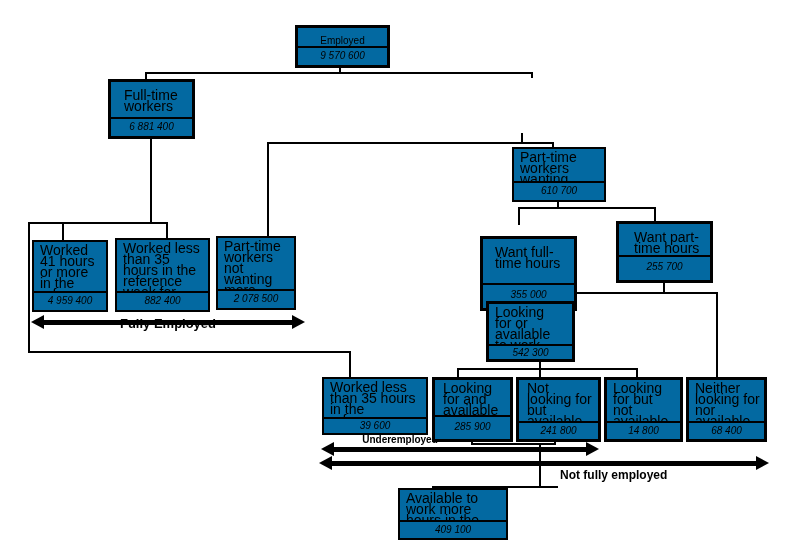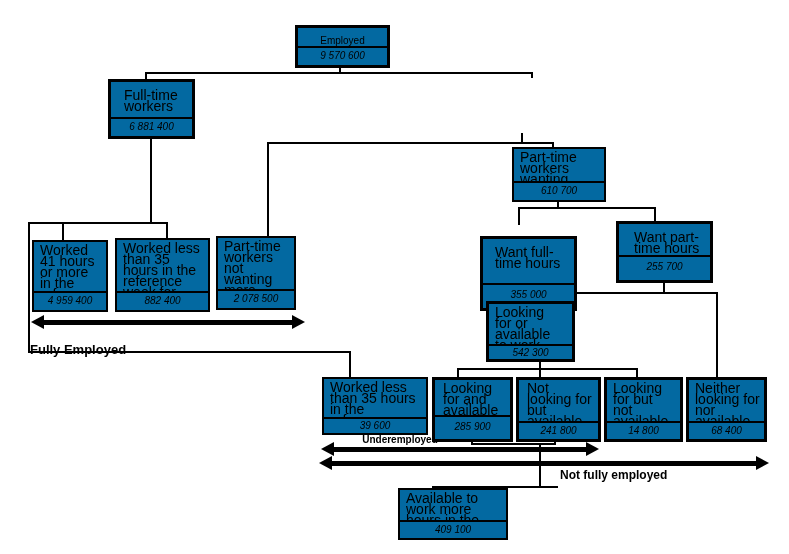--- a/index.html
+++ b/index.html
@@ -63,21 +63,21 @@
   <div class="ln" style="left:539px;top:368px;width:2px;height:10px"></div>
   <div class="ln" style="left:636px;top:368px;width:2px;height:10px"></div>
   <div class="ln" style="left:471px;top:440px;width:2px;height:5px"></div>
   <div class="ln" style="left:554px;top:440px;width:2px;height:5px"></div>
   <div class="ln" style="left:471px;top:443px;width:85px;height:2px"></div>
   <div class="ln" style="left:539px;top:443px;width:2px;height:45px"></div>
   <div class="ln" style="left:432px;top:486px;width:126px;height:2px"></div>
   <div class="ln" style="left:432px;top:486px;width:2px;height:4px"></div>
 
   <div class="arrow-bar" style="left:44px;top:320px;width:248px"></div>
-  <div class="arrow-label" style="left:30px;top:342px;width:276px;text-align:left;font-size:13px">Fully Employed</div>
+  <div class="arrow-label" style="left:30px;top:316px;width:276px;text-align:center;font-size:13px">Fully Employed</div>
 
   <div class="arrow-bar" style="left:334px;top:447px;width:252px"></div>
   <div class="arrow-label" style="left:330px;top:434px;width:140px;text-align:center;font-size:10px">Underemployed</div>
 
   <div class="arrow-bar" style="left:332px;top:461px;width:424px"></div>
   <div class="arrow-label" style="left:560px;top:468px;font-size:12px">Not fully employed</div>
 
   <div class="node bold" style="left:295px;top:25px;width:95px;height:43px">
     <div class="nlabel center">Employed</div>
     <div class="nvalue">9 570 600</div>

